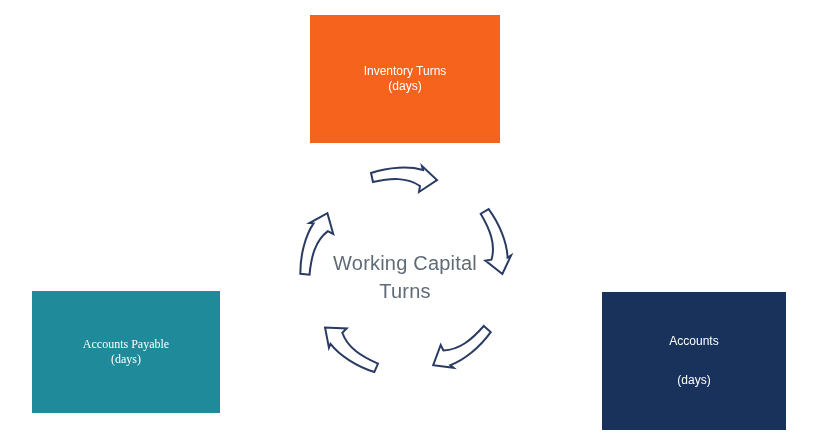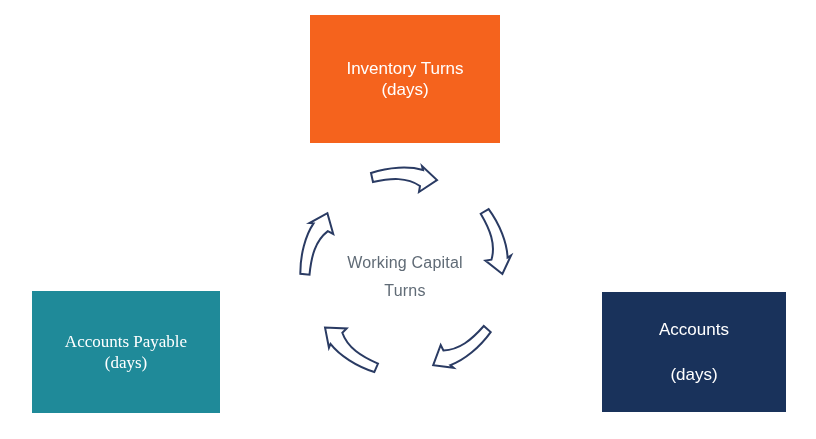--- a/index.html
+++ b/index.html
@@ -16,41 +16,41 @@
     overflow: hidden;
   }
   .box {
     position: absolute;
     display: flex;
     flex-direction: column;
     align-items: center;
     justify-content: center;
     text-align: center;
     color: #ffffff;
-    font-size: 17px;
+    font-size: 12px;
     line-height: 1.25;
     font-weight: 400;
   }
   .box-inventory   { left: 310px; top: 15px;  width: 190px; height: 128px; }
   .box-payable     { left: 32px;  top: 291px; width: 188px; height: 122px; font-family: Liberation Serif, serif; }
-  .box-receivable  { left: 602px; top: 292px; width: 184px; height: 120px; gap: 24px; }
+  .box-receivable  { left: 602px; top: 292px; width: 184px; height: 138px; gap: 24px; }
   .cycle-svg {
     position: absolute;
     left: 0;
     top: 0;
     width: 816px;
     height: 439px;
   }
   .cycle-title {
     position: absolute;
     left: 285px;
     top: 249px;
     width: 240px;
     text-align: center;
-    font-size: 16px;
+    font-size: 20px;
     line-height: 28px;
     font-weight: 300;
     letter-spacing: 0.2px;
   }
   .line { display: block; }
 </style>
 </head>
 <body>
 
 <div class="canvas">

